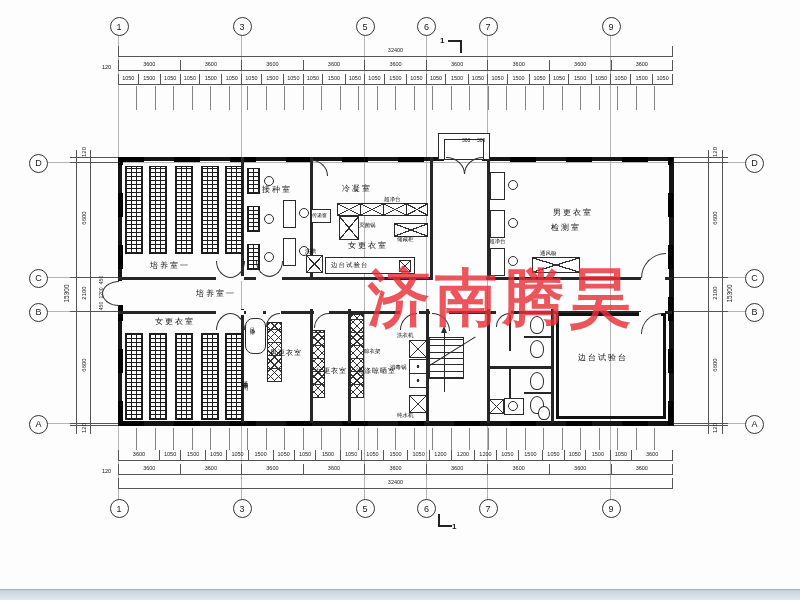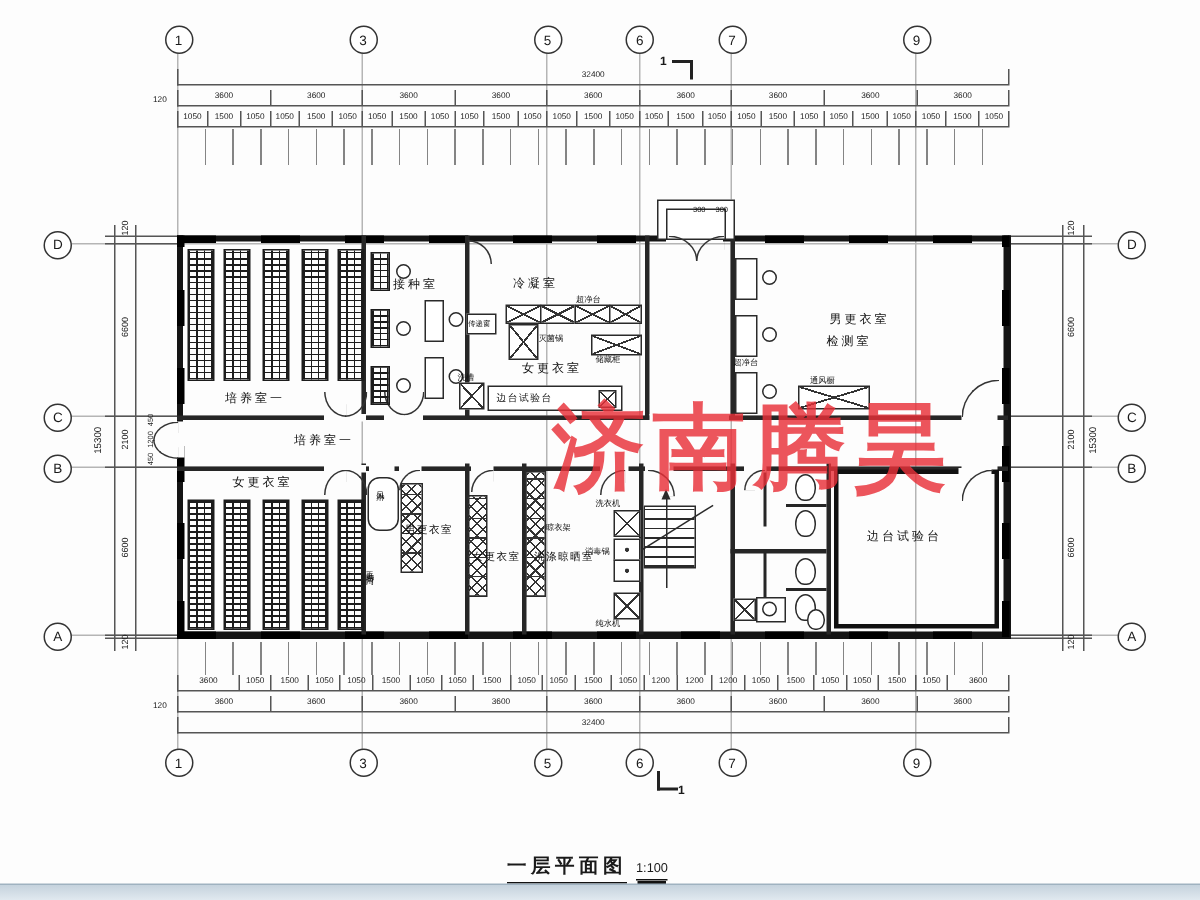--- a/index.html
+++ b/index.html
@@ -246,24 +246,20 @@
   <div class="lbl" style="left:102px;top:64px;font-size:5.5px">120</div>
   <div class="lbl" style="left:102px;top:468px;font-size:5.5px">120</div>
 
   <div class="sect" style="left:440px;top:36px">1</div>
   <div class="sectbr" style="left:448px;top:40px;width:12px;height:11px;border-top:2px solid #222;border-right:2px solid #222"></div>
   <div class="sect" style="left:452px;top:522px">1</div>
   <div class="sectbr" style="left:438px;top:514px;width:12px;height:11px;border-bottom:2px solid #222;border-left:2px solid #222"></div>
 
   <div id="watermark" style="left:368px;top:256px">济南腾昊</div>
 
-  <div id="titleblock">
-    <span class="t1">一层平面图</span>
-    <span class="t2">1:100</span>
-  </div>
 
   <div id="bottomstrip"></div>
 <div class="gline" style="left: 118px; top: 34px; width: 1px; height: 466px;"></div>
     <div class="gline" style="left: 241px; top: 34px; width: 1px; height: 466px;"></div>
     <div class="gline" style="left: 364px; top: 34px; width: 1px; height: 466px;"></div>
     <div class="gline" style="left: 425.5px; top: 34px; width: 1px; height: 466px;"></div>
     <div class="gline" style="left: 487px; top: 34px; width: 1px; height: 466px;"></div>
     <div class="gline" style="left: 610px; top: 34px; width: 1px; height: 466px;"></div>
     <div class="gline" style="left: 46px; top: 162px; width: 708px; height: 1px;"></div>
     <div class="gline" style="left: 46px; top: 277px; width: 708px; height: 1px;"></div>

